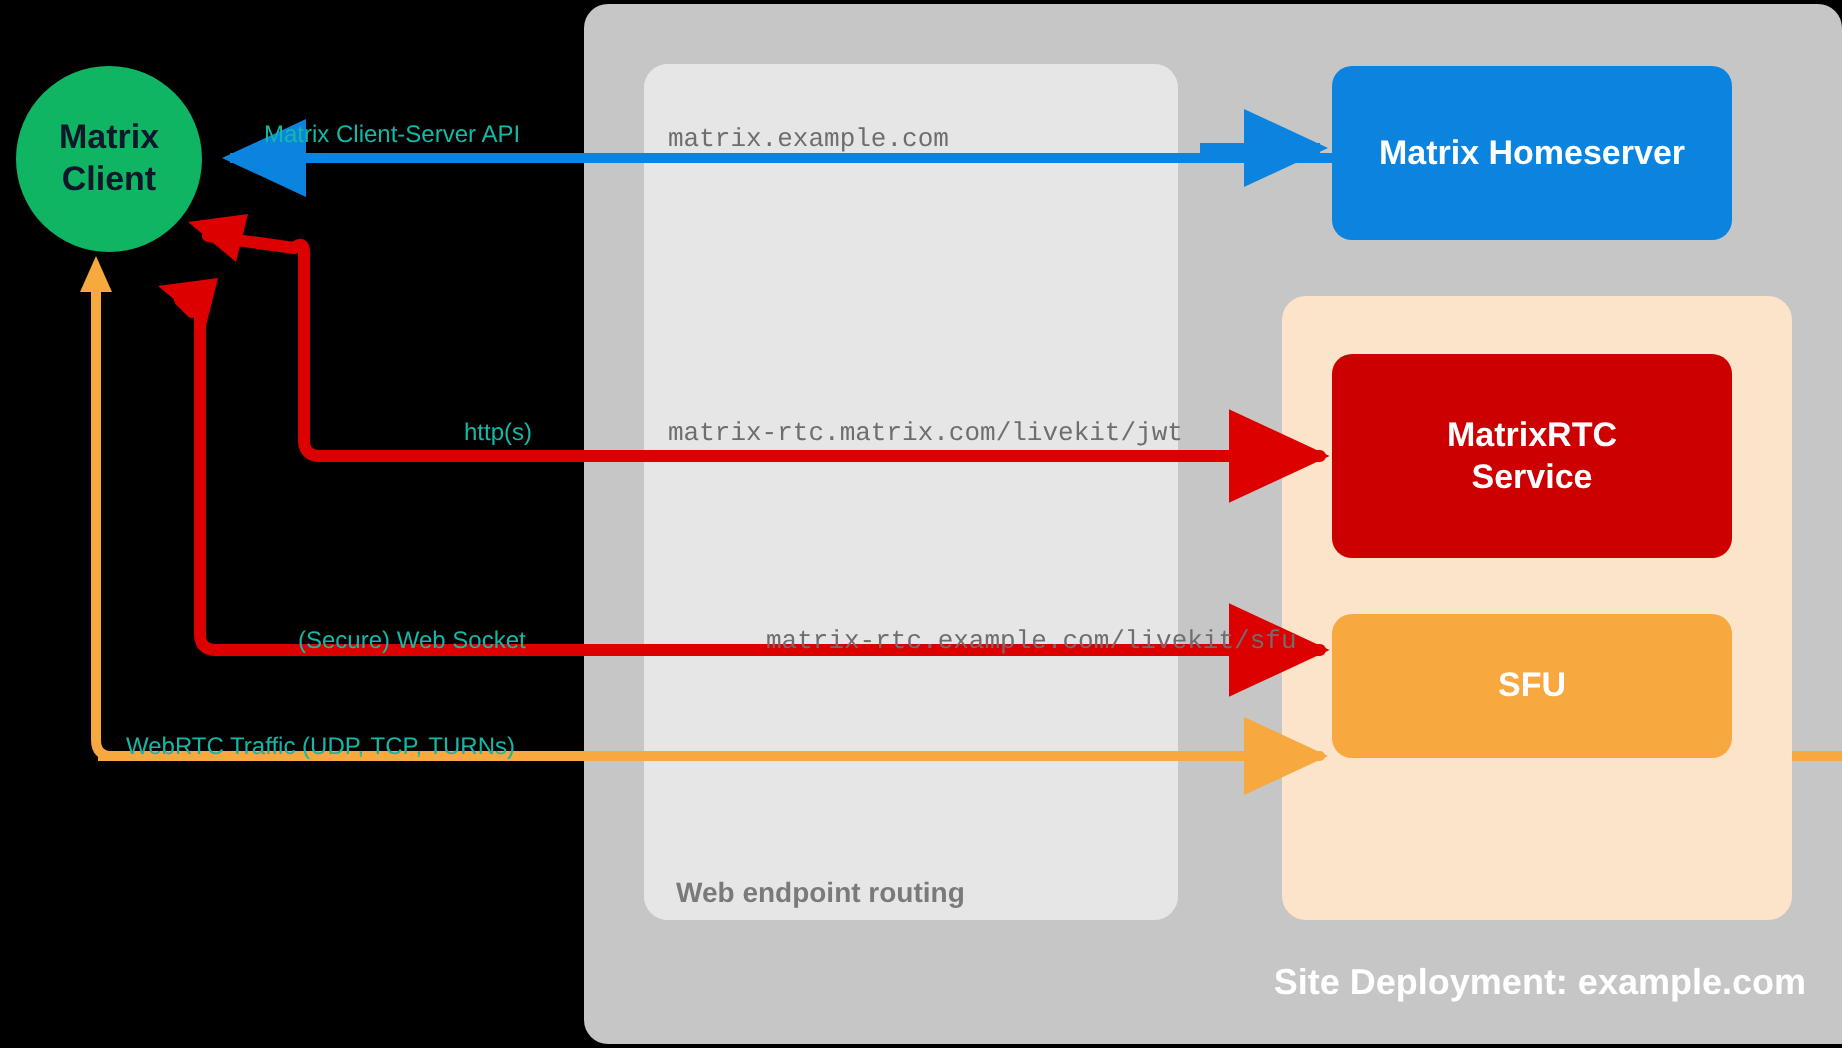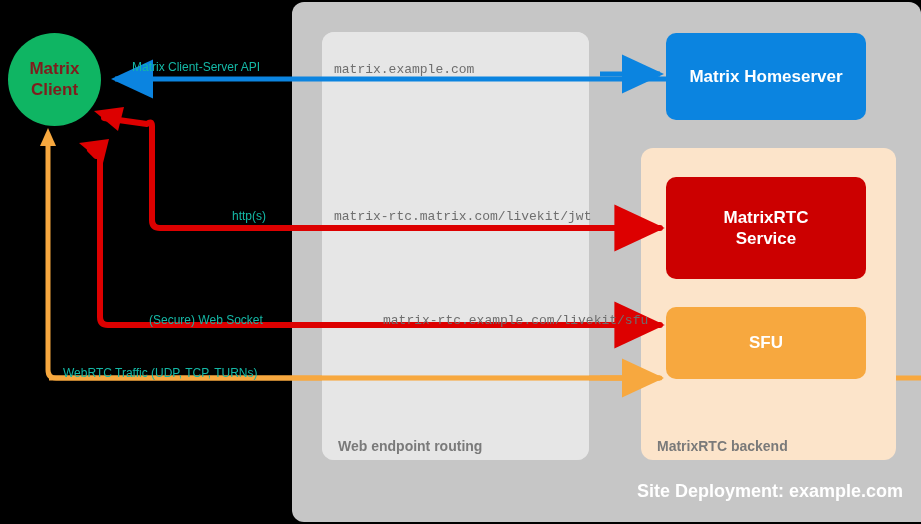--- a/index.html
+++ b/index.html
@@ -53,21 +53,21 @@
   }
   
   .client-node {
     position: absolute;
     left: 8px;
     top: 33px;
     width: 93px;
     height: 93px;
     border-radius: 50%;
     background: #0fb563;
-    color: #7f1d1d;
+    color: #0f172a;
     display: flex;
     flex-direction: column;
     align-items: center;
     justify-content: center;
     font-size: 17px;
     font-weight: bold;
     line-height: 1.2;
     text-align: center;
   }
   .box {
@@ -240,17 +240,16 @@
       <div>MatrixRTC</div>
       <div>Service</div>
     </div>
   </div>
 
   <div class="box box-sfu">
     <span>SFU</span>
   </div>
 
   <div class="panel-caption caption-routing">Web endpoint routing</div>
-  <div class="panel-caption caption-backend">MatrixRTC backend</div>
 
   <div class="site-title">Site Deployment: example.com</div>
 
 </div>
 
 </body></html>

